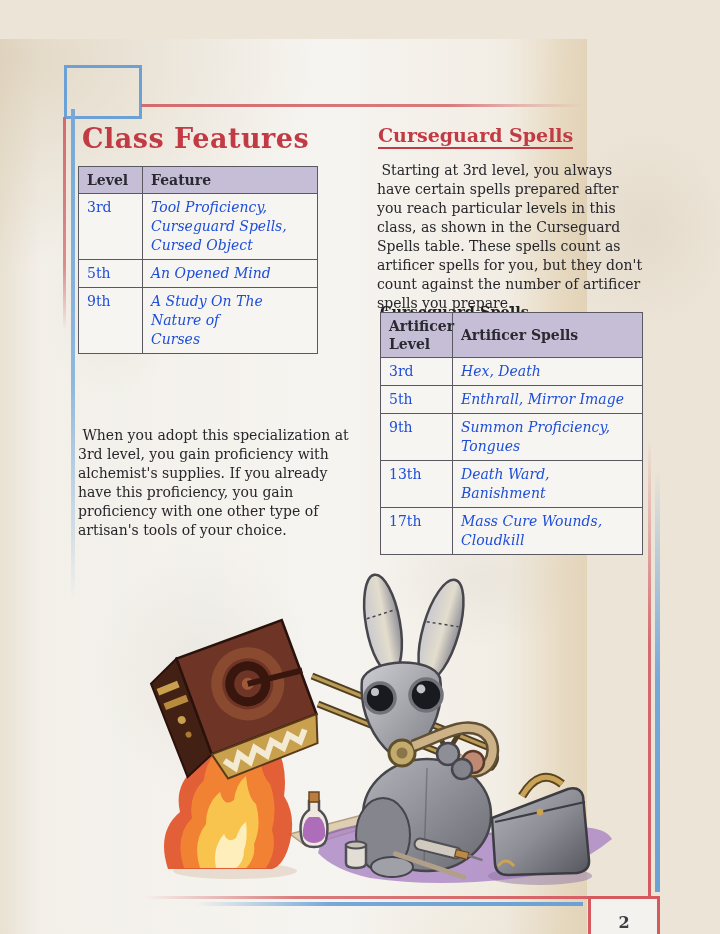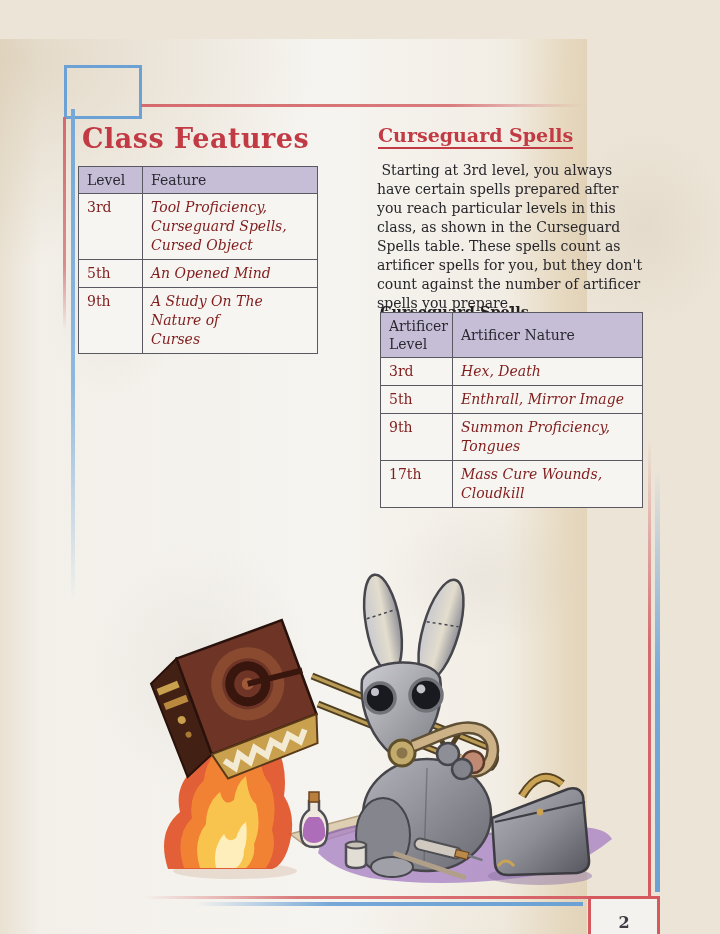--- a/index.html
+++ b/index.html
@@ -44,22 +44,22 @@
   .h2{position:absolute;font-size:19px;font-weight:bold;color:#c23a44;border-bottom:2.5px solid #c23a44;padding-bottom:1px;}
   .h2.tool{left:80px;top:359px;}
   .h2.curse{left:378px;top:85px;}
   .body-text{position:absolute;font-size:14px;line-height:19px;color:#27262b;white-space:pre-wrap;}
   .body-text.tool{left:78px;top:387px;width:276px;}
   .body-text.curse{left:377px;top:122px;width:270px;}
   .tbl-caption{position:absolute;left:380px;top:264px;font-size:14.5px;font-weight:bold;color:#222126;}
   
   table{border-collapse:collapse;table-layout:fixed;background:#f7f5f1;}
   table, th, td{border:1.6px solid #5a5961;}
-  th{background:#c6bdd7;color:#2a2930;font-size:14px;text-align:left;padding:4px 8px;font-weight:normal;line-height:18px;}
-  td{font-size:14px;color:#7f1d1d;padding:4px 8px;vertical-align:top;line-height:19px;white-space:pre-line;}
+  th{background:#c6bdd7;color:#2a2930;font-size:14px;text-align:left;padding:4px 8px;font-weight:bold;line-height:18px;}
+  td{font-size:14px;color:#1d4ed8;padding:4px 8px;vertical-align:top;line-height:19px;white-space:pre-line;}
   td.lvl{font-style:normal;}
   td.it{font-style:italic;}
   .features-table{position:absolute;left:78px;top:127px;width:240px;}
   .features-table col.c1{width:64px;}
   .spells-table{position:absolute;left:380px;top:273px;width:263px;}
   .spells-table col.c1{width:72px;}
   
   .illo{position:absolute;left:140px;top:533px;width:525px;height:340px;}
 </style>
 </head>
@@ -104,48 +104,53 @@
       <td class="it">An Opened Mind</td>
     </tr>
     <tr>
       <td class="lvl">9th</td>
       <td class="it">A Study On The Nature of
 Curses</td>
     </tr>
   </tbody>
     </table>
 
+  <div class="body-text tool"> When you adopt this specialization at 3rd level, you gain proficiency with alchemist's supplies. If you already have this proficiency, you gain proficiency with one other type of artisan's tools of your choice.</div>
 
   <div class="h2 curse">Curseguard Spells</div>
   <div class="body-text curse"> Starting at 3rd level, you always have certain spells prepared after you reach particular levels in this class, as shown in the Curseguard Spells table. These spells count as artificer spells for you, but they don't count against the number of artificer spells you prepare.</div>
 
   <div class="tbl-caption">Curseguard Spells</div>
 
   <table class="spells-table">
     <colgroup>
         <col class="c1">
         <col>
       </colgroup>
     <tbody>
         <tr>
       <th>Artificer Level</th>
-      <th>Artificer Nature</th>
+      <th>Artificer Spells</th>
     </tr>
     <tr>
       <td class="lvl">3rd</td>
       <td class="it">Hex, Death</td>
     </tr>
     <tr>
       <td class="lvl">5th</td>
       <td class="it">Enthrall, Mirror Image</td>
     </tr>
     <tr>
       <td class="lvl">9th</td>
       <td class="it">Summon Proficiency,
 Tongues</td>
+    </tr>
+    <tr>
+      <td class="lvl">13th</td>
+      <td class="it">Death Ward, Banishment</td>
     </tr>
     <tr>
       <td class="lvl">17th</td>
       <td class="it">Mass Cure Wounds,
 Cloudkill</td>
     </tr>
   </tbody>
     </table>
 
   <svg class="illo" viewBox="0 0 525 340" aria-hidden="true">

